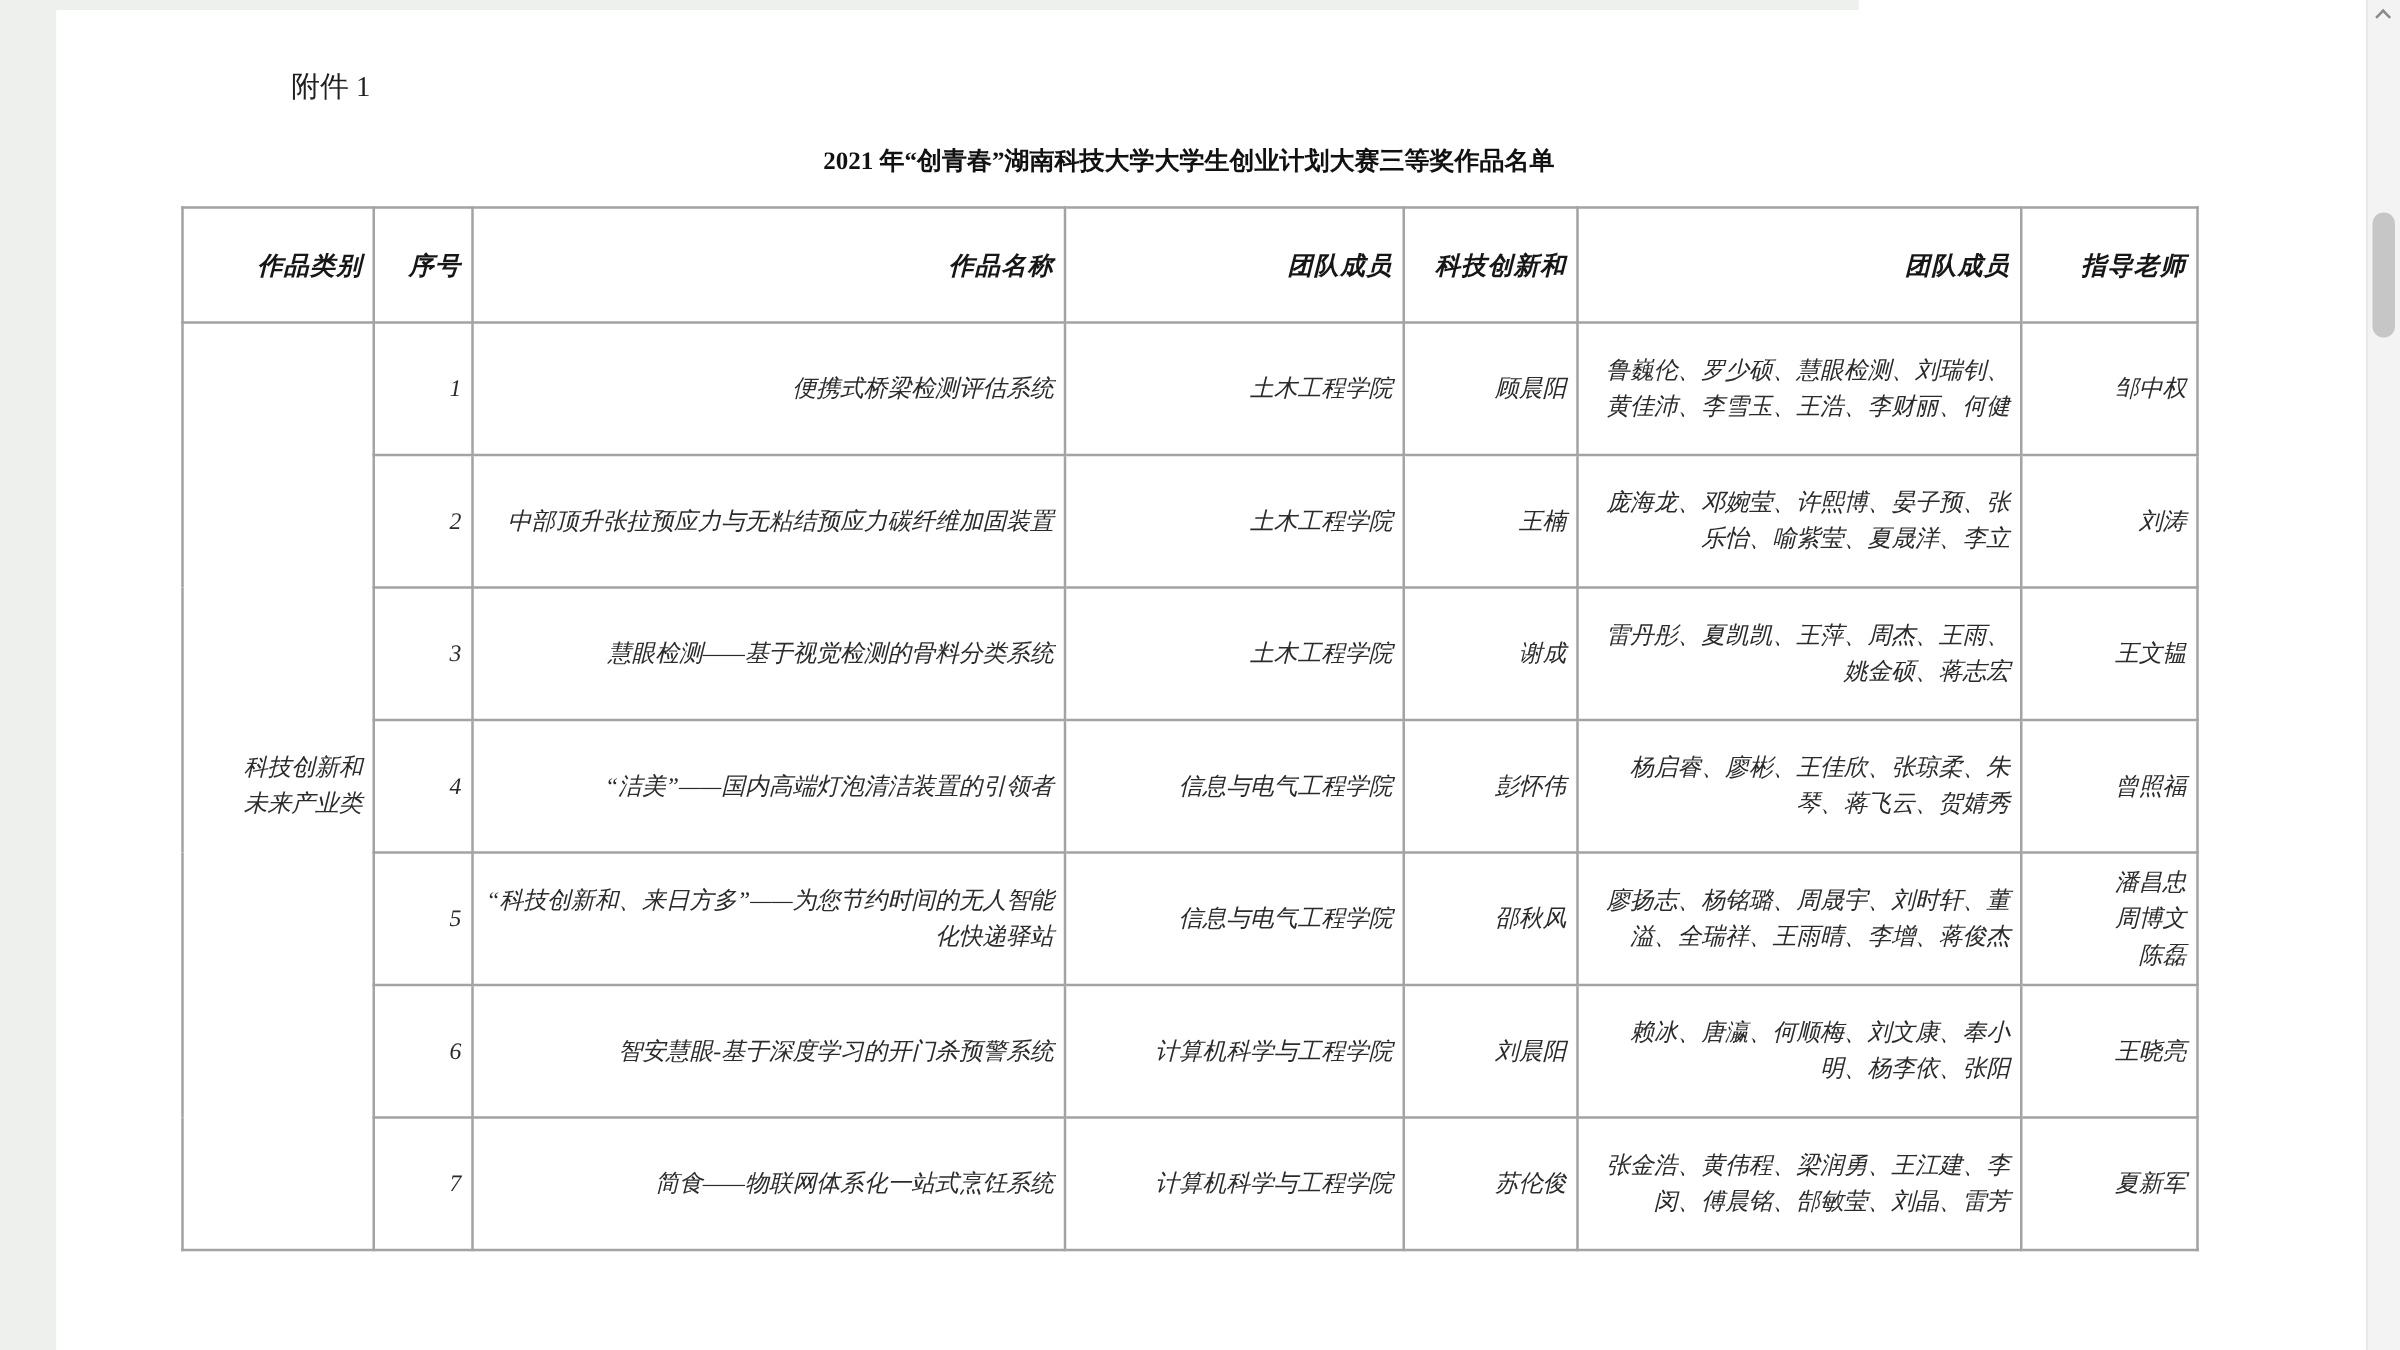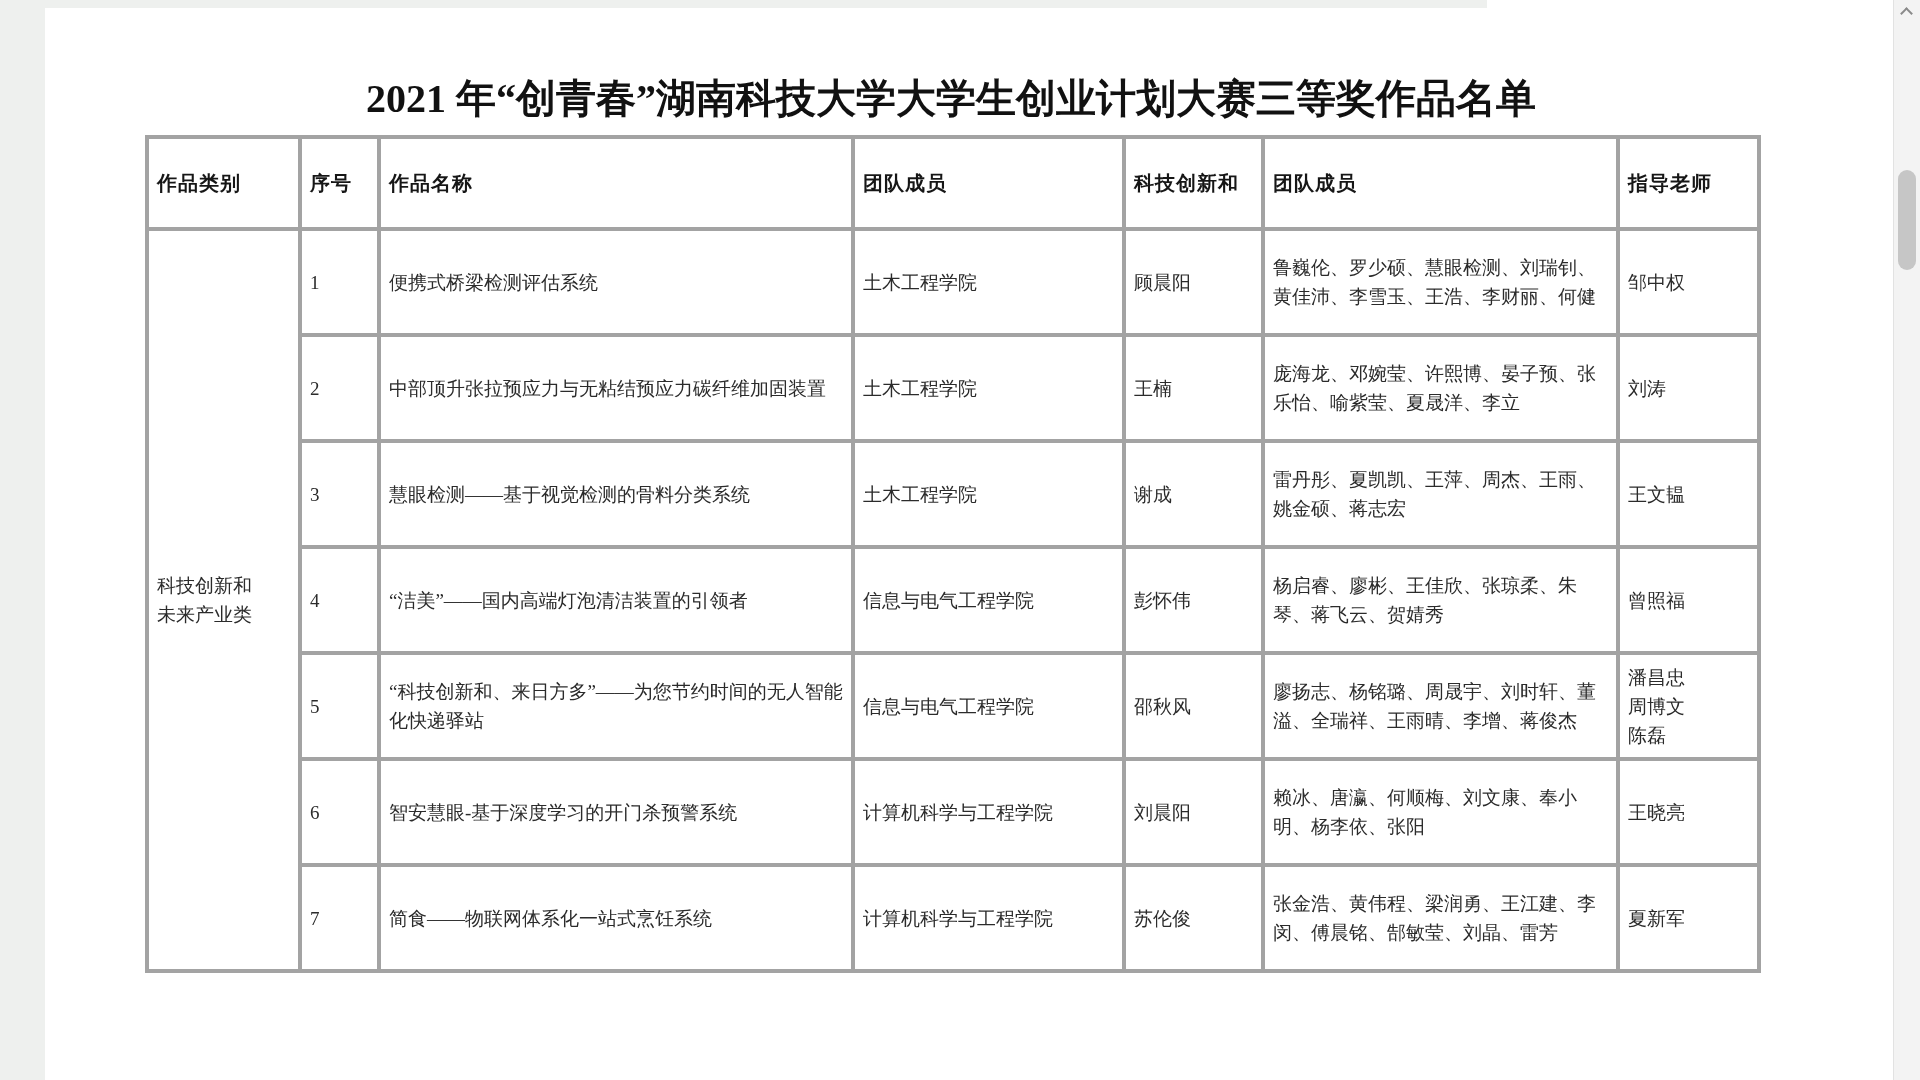--- a/index.html
+++ b/index.html
@@ -27,37 +27,38 @@
   }
   .attachment {
     margin-left: 88px;
     font-size: 23px;
     line-height: 30px;
     color: #1f1f1f;
   }
   .doc-title {
     margin-top: 24px;
     text-align: center;
-    font-size: 40px;
+    font-size: 20px;
     font-weight: bold;
     line-height: 40px;
     color: #111111;
     font-family: "Liberation Serif", "DejaVu Serif", serif;
   }
   table.awards-table {
     margin-top: 16px;
     border-collapse: collapse;
     table-layout: fixed;
     width: 1612px;
   }
   .awards-table th, .awards-table td {
-    border: 4px solid #a3a3a3;
-    text-align: left;
+    border: 2px solid #a3a3a3;
+    text-align: right;
     vertical-align: middle;
     padding: 4px 8px;
+    font-style: italic;
   }
   .awards-table thead tr { height: 92px; }
   .awards-table tbody tr { height: 106px; }
   .awards-table th {
     font-family: "Liberation Sans", "DejaVu Sans", sans-serif;
     font-weight: bold;
     font-size: 20px;
     color: #161616;
     letter-spacing: 1px;
   }
@@ -102,20 +103,21 @@
     border-radius: 9px;
   }
 </style>
 </head>
 <body>
 
 <div class="top-white-strip"></div>
 
 <div class="page">
   <div class="content">
+    <div class="attachment">附件 1</div>
     <h1 class="doc-title">2021 年“创青春”湖南科技大学大学生创业计划大赛三等奖作品名单</h1>
     <table class="awards-table">
       <colgroup>
         <col class="col-category">
         <col class="col-seq">
         <col class="col-title">
         <col class="col-college">
         <col class="col-author">
         <col class="col-team">
         <col class="col-advisor">

